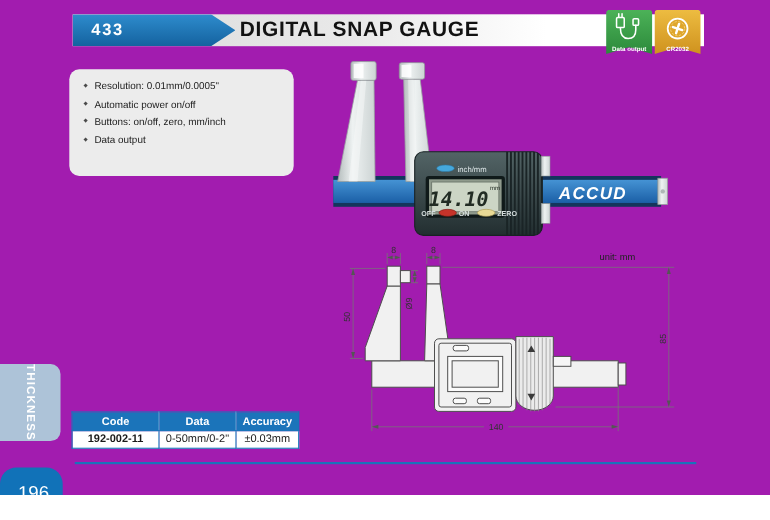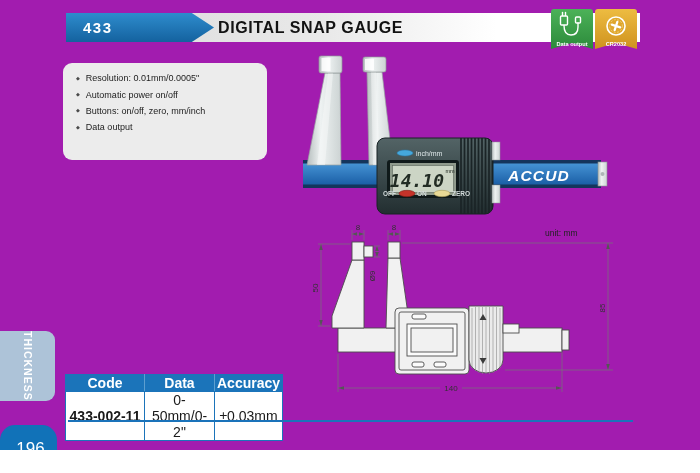--- a/index.html
+++ b/index.html
@@ -8,39 +8,39 @@
 
   
   .header-bar{position:absolute;left:66px;top:13px;width:574px;height:29px;
     background:linear-gradient(90deg,#dadada 0%,#e9e9e9 45%,#ffffff 75%);}
   .model-arrow{position:absolute;left:0;top:0;width:148px;height:29px;
     background:linear-gradient(180deg,#2e8ccd,#14629f);
     clip-path:polygon(0 0,85% 0,100% 50%,85% 100%,0 100%);
     color:#fff;font-weight:bold;font-size:15px;letter-spacing:1.5px;
     display:flex;align-items:center;padding-left:17px;box-sizing:border-box;}
   .header-title{position:absolute;left:152px;top:0;height:29px;display:flex;align-items:center;
-    font-size:16px;font-weight:bold;color:#121212;letter-spacing:.6px;}
+    font-size:19px;font-weight:bold;color:#121212;letter-spacing:.6px;}
 
   .badge{position:absolute;top:9px;}
   .badge.green{left:551px;}
   .badge.orange{left:595px;}
 
   
   .features{position:absolute;left:63px;top:63px;width:204px;height:97px;background:#ececec;
     border-radius:9px;padding:7px 0 0 13px;box-sizing:border-box;}
   .feature-row{display:flex;align-items:center;gap:6px;height:16.4px;font-size:9px;color:#222;}
   .bullet{font-size:5px;color:#4a4a4a;line-height:1;}
 
   
   .photo-svg{position:absolute;left:295px;top:50px;}
   .drawing-svg{position:absolute;left:310px;top:218px;}
 
   
   .spec-table{position:absolute;left:65px;top:374px;border-collapse:collapse;
-    font-size:14px;table-layout:fixed;}
+    font-size:10px;table-layout:fixed;}
   .spec-table th{background:#1b74ba;color:#fff;font-weight:bold;height:16px;
     border:1px solid #1b74ba;border-right:1px solid #5d9fd0;padding:0 2px;}
   .spec-table th:last-child{border-right:1px solid #1b74ba;margin-top:18px;}
   .spec-table td{background:#fff;color:#1a1a1a;text-align:center;height:15px;
     border:1px solid #1b74ba;padding:0 2px;}
   .spec-table td.code{font-weight:bold;}
   .c-code{width:79px;} .c-range{width:70px;} .c-acc{width:57px;}
 
   
   .thickness-tab{position:absolute;left:0;top:331px;width:55px;height:70px;background:#adc3d8;
@@ -294,21 +294,21 @@
       </colgroup>
     <thead>
       <tr>
         <th>Code</th>
         <th>Data</th>
         <th>Accuracy</th>
       </tr>
     </thead>
     <tbody>
       <tr>
-        <td class="code">433-002-11</td>
+        <td class="code">192-002-11</td>
         <td>0-50mm/0-2"</td>
         <td>±0.03mm</td>
       </tr>
     </tbody>
   </table>
 
   <div class="thickness-tab">
     <span>THICKNESS</span>
   </div>
   <div class="footer-line"></div>

